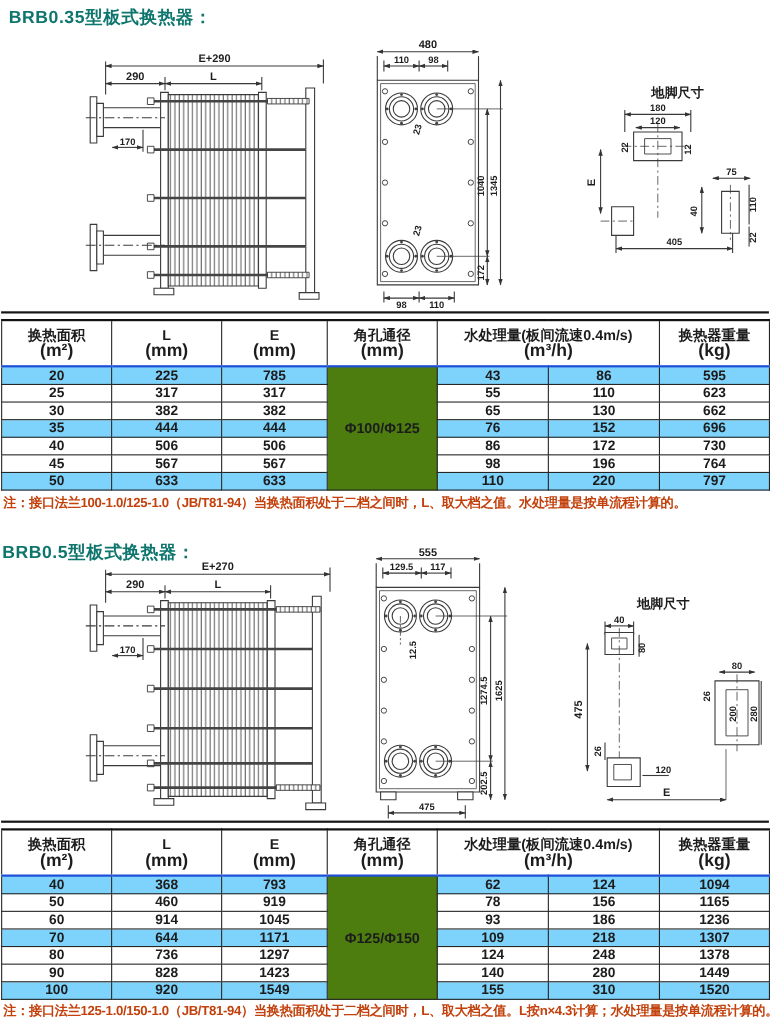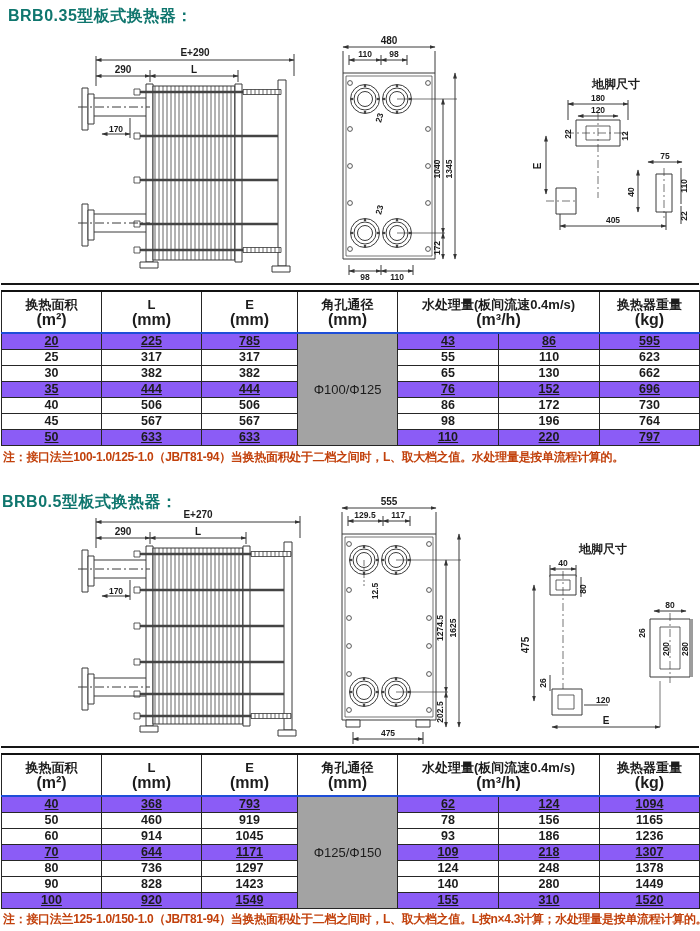--- a/index.html
+++ b/index.html
@@ -20,22 +20,22 @@
 
   table.spec{
     position:absolute;left:1px;width:698px;border-collapse:collapse;table-layout:fixed;
     border:1px solid #262626;border-top:2px solid #111;
   }
   table.spec th,table.spec td{border:1px solid #262626;text-align:center;padding:0;}
   table.spec thead th{border-bottom:2px solid #1d4ed8;height:40px;background:#fff;}
   .th1{font-size:13px;font-weight:800;line-height:16px;}
   .th2{font-size:16px;font-weight:800;line-height:14px;}
   table.spec td{height:15px;line-height:15px;font-size:12.5px;font-weight:700;background:#fff;}
-  table.spec td.shade{background:#8b5cf6;text-decoration:underline;}
-  table.spec td.port{background:#a3a3a3;font-size:13px;font-weight:400;}
+  table.spec td.shade{background:#7dd3fc;}
+  table.spec td.port{background:#4d7c0f;font-size:13px;font-weight:700;}
   .note{position:absolute;left:3px;width:696px;font-size:12px;font-weight:700;letter-spacing:-.3px;color:#c2410c;white-space:nowrap;}
 </style>
 </head>
 <body>
 
 <svg width="0" height="0" style="position:absolute" aria-hidden="true">
   <defs>
     <pattern id="plates" width="4" height="6" patternUnits="userSpaceOnUse">
       <rect width="4" height="6" fill="#ffffff"></rect>
       <line x1="1" y1="0" x2="1" y2="6" stroke="#555" stroke-width="0.9"></line>

